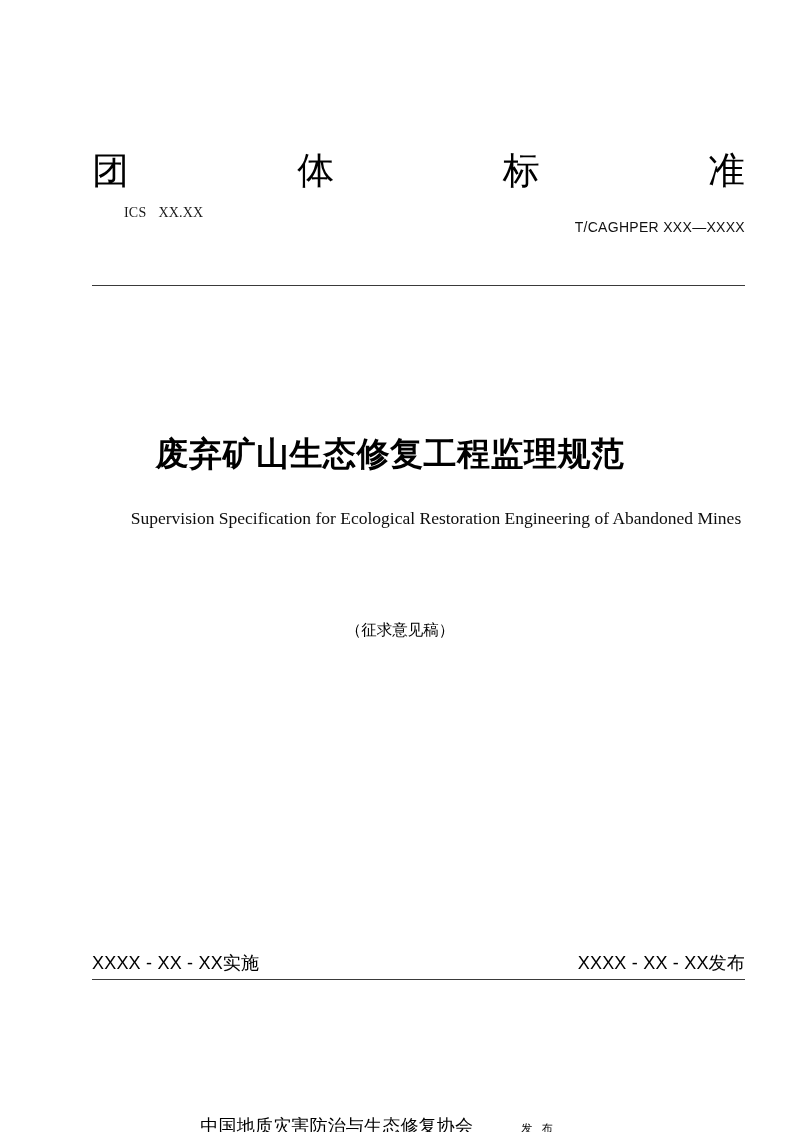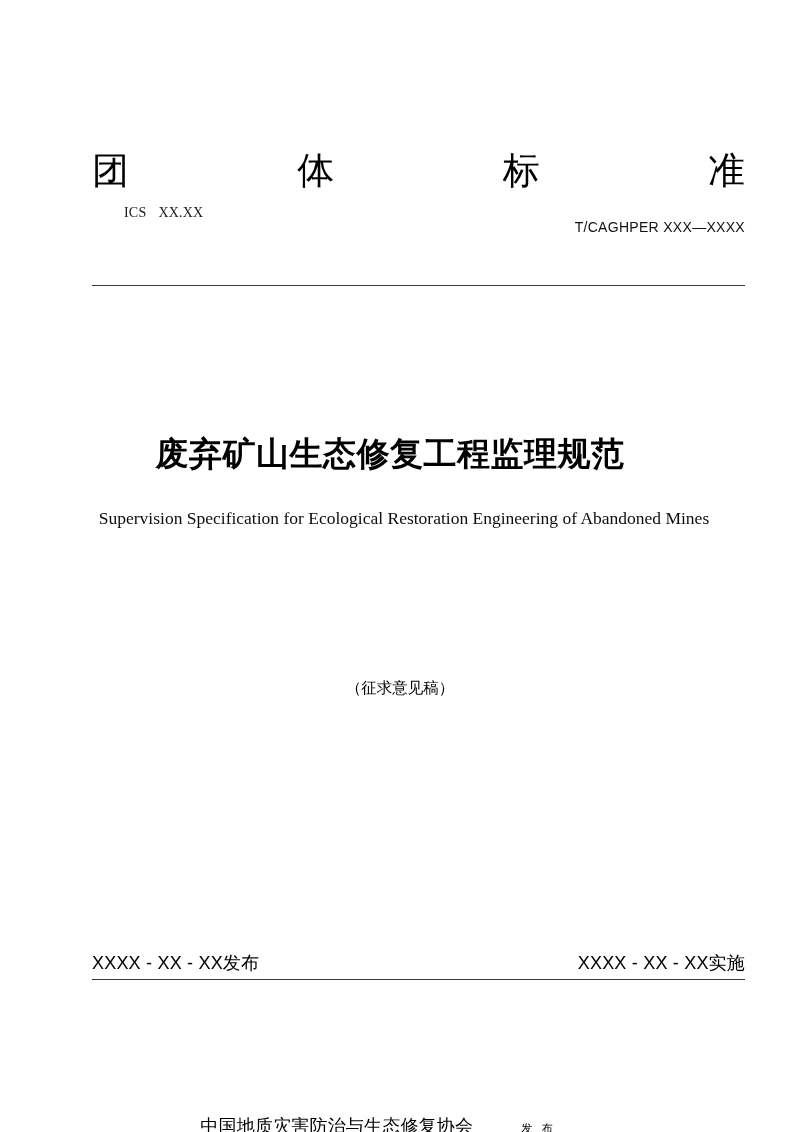--- a/index.html
+++ b/index.html
@@ -93,34 +93,34 @@
     text-align: center;
     font-family: "DejaVu Sans", "Liberation Sans", sans-serif;
     font-size: 33px;
     font-weight: bold;
     letter-spacing: 0.5px;
     color: #000;
   }
 
   .title-en {
     position: absolute;
-    left: 96px;
+    left: 128px;
     top: 506px;
     width: 616px;
     text-align: center;
     font-family: "Liberation Serif", "DejaVu Serif", serif;
     font-size: 17.5px;
     line-height: 25px;
     color: #0d0d0d;
   }
 
   .draft-note {
     position: absolute;
     left: 0;
-    top: 678px;
+    top: 620px;
     width: 800px;
     text-align: center;
     font-family: "DejaVu Sans", "Liberation Sans", sans-serif;
     font-size: 15.5px;
     color: #000;
   }
 
   
   .pub-row {
     position: absolute;
@@ -184,22 +184,22 @@
 
   <div class="rule-top"></div>
 
   <div class="title-cn">废弃矿山生态修复工程监理规范</div>
 
   <div class="title-en">Supervision Specification for Ecological Restoration Engineering of Abandoned Mines</div>
 
   <div class="draft-note">（征求意见稿）</div>
 
   <div class="pub-row">
+    <span class="pub-date">XXXX - XX - XX实施</span>
     <span class="pub-date">XXXX - XX - XX发布</span>
-    <span class="pub-date">XXXX - XX - XX实施</span>
   </div>
 
   <div class="rule-bottom"></div>
 
   <div class="issuer-row">
     <span class="issuer-name">中国地质灾害防治与生态修复协会</span>
     <span class="issuer-action">发 布</span>
   </div>
 
 </div>

